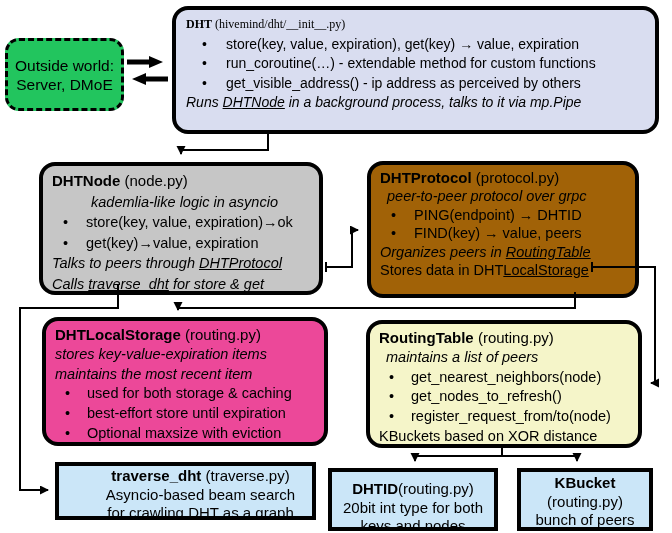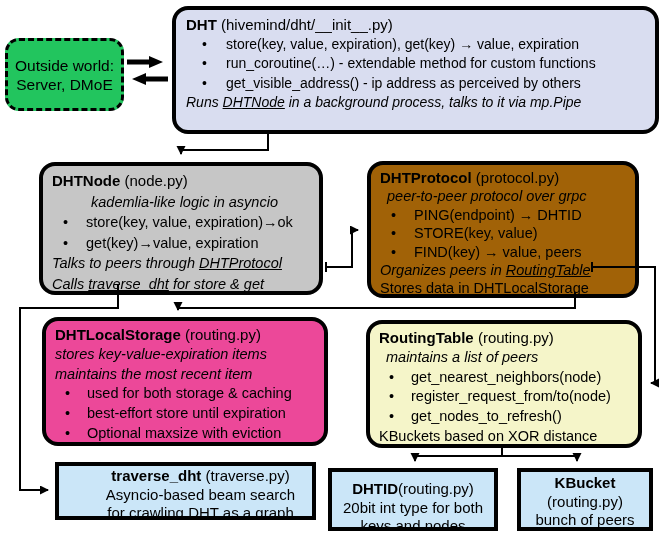--- a/index.html
+++ b/index.html
@@ -17,21 +17,21 @@
   li{position:relative;}
   li::before{content:"\2022";position:absolute;}
 
   
   #outside{left:5px;top:38px;width:119px;height:73px;border:3px dashed #000;border-radius:14px;
     background:#22c55e;text-align:center;font-size:15.5px;line-height:19px;padding-top:15px;}
 
   
   #dht{left:172px;top:6px;width:487px;height:128px;background:#d9ddf0;
     font-size:14px;line-height:19.5px;padding:5px 10px;}
-  #dht .title{font-size:15px;}
+  #dht .title{font-size:12px;font-family:Liberation Serif, serif;}
   #dht .sub{padding-left:8px;}
   #dht li{padding-left:40px;}
   #dht li::before{left:16px;}
 
   
   #dhtnode{left:39px;top:162px;width:284px;height:133px;background:#c6c6c6;
     font-size:14.5px;line-height:20.5px;padding:5px 9px;}
   #dhtnode .title{font-size:15px;}
   #dhtnode .sub{padding-left:7px;text-align:center;}
   #dhtnode li{padding-left:34px;}
@@ -97,21 +97,20 @@
     </ul>
     <div class="italic"><span>Talks to peers through </span><span class="u">DHTProtocol</span></div>
     <div class="italic"><span>Calls </span><span class="u">traverse_dht</span><span> for store &amp; get</span></div>
   </div>
 
   <div class="box round" id="dhtprotocol">
     <div class="title"><b>DHTProtocol</b><span class="rest"> (protocol.py)</span></div>
     <div class="sub italic">peer-to-peer protocol over grpc</div>
     <ul>
       <li>PING(endpoint) → DHTID</li>
-      <li>STORE(key, value)</li>
       <li>FIND(key) → value, peers</li>
     </ul>
     <div class="italic"><span>Organizes peers in </span><span class="u">RoutingTable</span></div>
     <div><span>Stores data in DHT</span><span class="u">LocalStorage</span></div>
   </div>
 
   <div class="box round" id="localstorage">
     <div class="title"><b>DHTLocalStorage</b><span class="rest"> (routing.py)</span></div>
     <div class="italic">stores key-value-expiration items</div>
     <div class="italic">maintains the most recent item</div>
@@ -120,22 +119,22 @@
       <li>best-effort store until expiration</li>
       <li>Optional maxsize with eviction</li>
     </ul>
   </div>
 
   <div class="box round" id="routingtable">
     <div class="title"><b>RoutingTable</b><span class="rest"> (routing.py)</span></div>
     <div class="sub italic">maintains a list of peers</div>
     <ul>
       <li>get_nearest_neighbors(node)</li>
+      <li>get_nodes_to_refresh()</li>
       <li>register_request_from/to(node)</li>
-      <li>get_nodes_to_refresh()</li>
     </ul>
     <div>KBuckets based on XOR distance</div>
   </div>
 
   <div class="box leaf" id="traverse">
     <div><b>traverse_dht</b><span> (traverse.py)</span></div>
     <div>Asyncio-based beam search</div>
     <div>for crawling DHT as a graph</div>
   </div>
 

